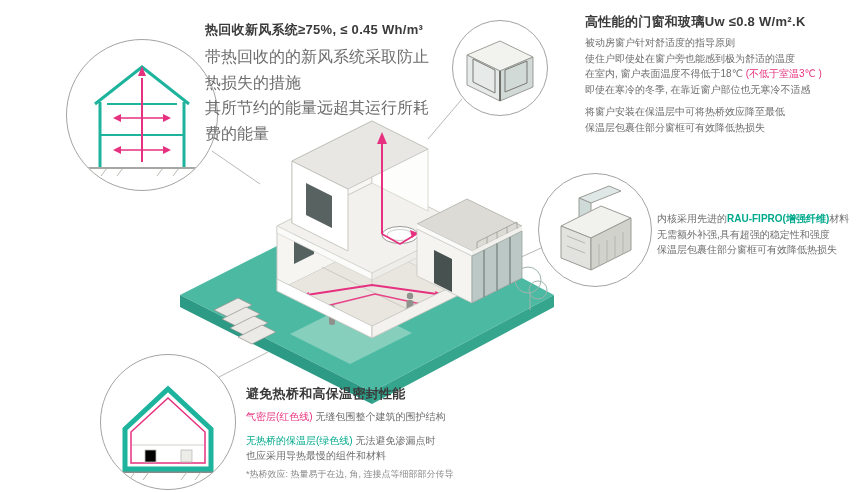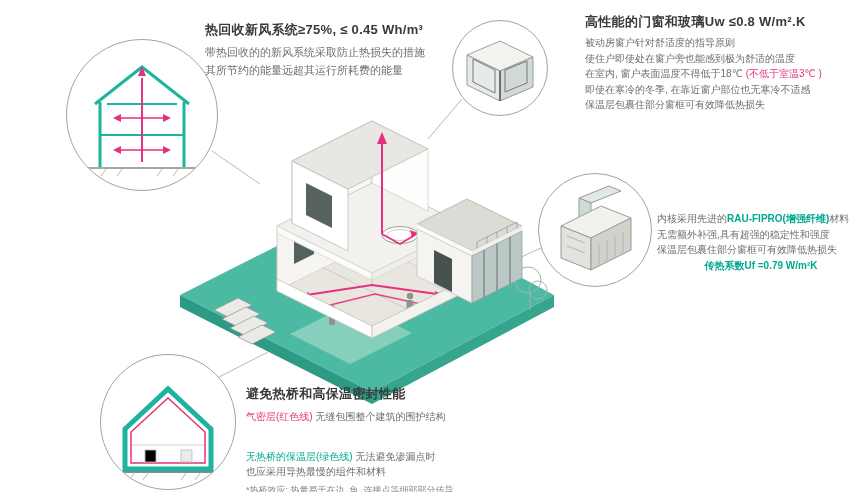--- a/index.html
+++ b/index.html
@@ -1,21 +1,21 @@
 <!DOCTYPE html>
 <html><head>
 <meta charset="utf-8">
 <style>
   * { margin:0; padding:0; box-sizing:border-box; }
   html,body { background:#ffffff; font-family:"Liberation Sans","DejaVu Sans",sans-serif; }
   .canvas { position:relative; width:865px; height:492px; background:#ffffff; overflow:hidden;border-radius:27px; }
   .abs { position:absolute; }
   .circle { position:absolute; border:1px solid #a3a3a0; border-radius:50%; background:#ffffff; overflow:hidden; z-index:3; }
   .title { font-size:13px; font-weight:bold; color:#3a3a3a; letter-spacing:.3px; line-height:1.25; }
-  .body  { font-size:11px; color:#6e6e6e; line-height:1.6; }
+  .body  { font-size:16px; color:#6e6e6e; line-height:1.6; }
   .small { font-size:10px; color:#6e6e6e; line-height:1.55; }
   .red   { color:#e5317f; }
   .green { color:#00a98c; font-weight:bold;text-align:center; }
   .redlabel { color:#e5317f; }
   .greenlabel { color:#00a98c; }
   .footnote { font-size:9px; color:#8a8a8a; }
   .textblock { z-index:4; }
   svg { display:block; }
 </style>
 </head>
@@ -215,42 +215,42 @@
 
   <div class="abs textblock" style="left:585px;top:14px;width:274px">
     <div class="title">高性能的门窗和玻璃Uw ≤0.8 W/m².K</div>
     <div class="small" style="margin-top:5px">
       <div>被动房窗户针对舒适度的指导原则</div>
       <div>使住户即使处在窗户旁也能感到极为舒适的温度</div>
       <div>
         <span>在室内, 窗户表面温度不得低于18℃ </span><span class="red">(不低于室温3℃ )</span>
       </div>
       <div>即使在寒冷的冬季, 在靠近窗户部位也无寒冷不适感</div>
+      <div style="margin-top:7px">将窗户安装在保温层中可将热桥效应降至最低</div>
       <div>保温层包裹住部分窗框可有效降低热损失</div>
     </div>
   </div>
 
   <div class="abs textblock" style="left:657px;top:211px;width:208px">
     <div class="small">
       <div>
         <span>内核采用先进的</span><span class="green">RAU-FIPRO(增强纤维)</span><span>材料</span>
       </div>
       <div>无需额外补强,具有超强的稳定性和强度</div>
       <div>保温层包裹住部分窗框可有效降低热损失</div>
-      <div class="green">传热系数Uf =0.79 W/m²K</div>
     </div>
   </div>
 
   <div class="abs textblock" style="left:246px;top:386px;width:344px">
     <div class="title">避免热桥和高保温密封性能</div>
     <div class="small" style="margin-top:7px">
       <div>
         <span class="redlabel">气密层(红色线)</span><span> 无缝包围整个建筑的围护结构</span>
       </div>
-      <div style="margin-top:24px">
+      <div style="margin-top:8px">
         <span class="greenlabel">无热桥的保温层(绿色线)</span><span> 无法避免渗漏点时</span>
       </div>
       <div>也应采用导热最慢的组件和材料</div>
       <div class="footnote" style="margin-top:4px">*热桥效应: 热量易于在边, 角, 连接点等细部部分传导</div>
     </div>
   </div>
 
 </div>
 
 </body></html>

